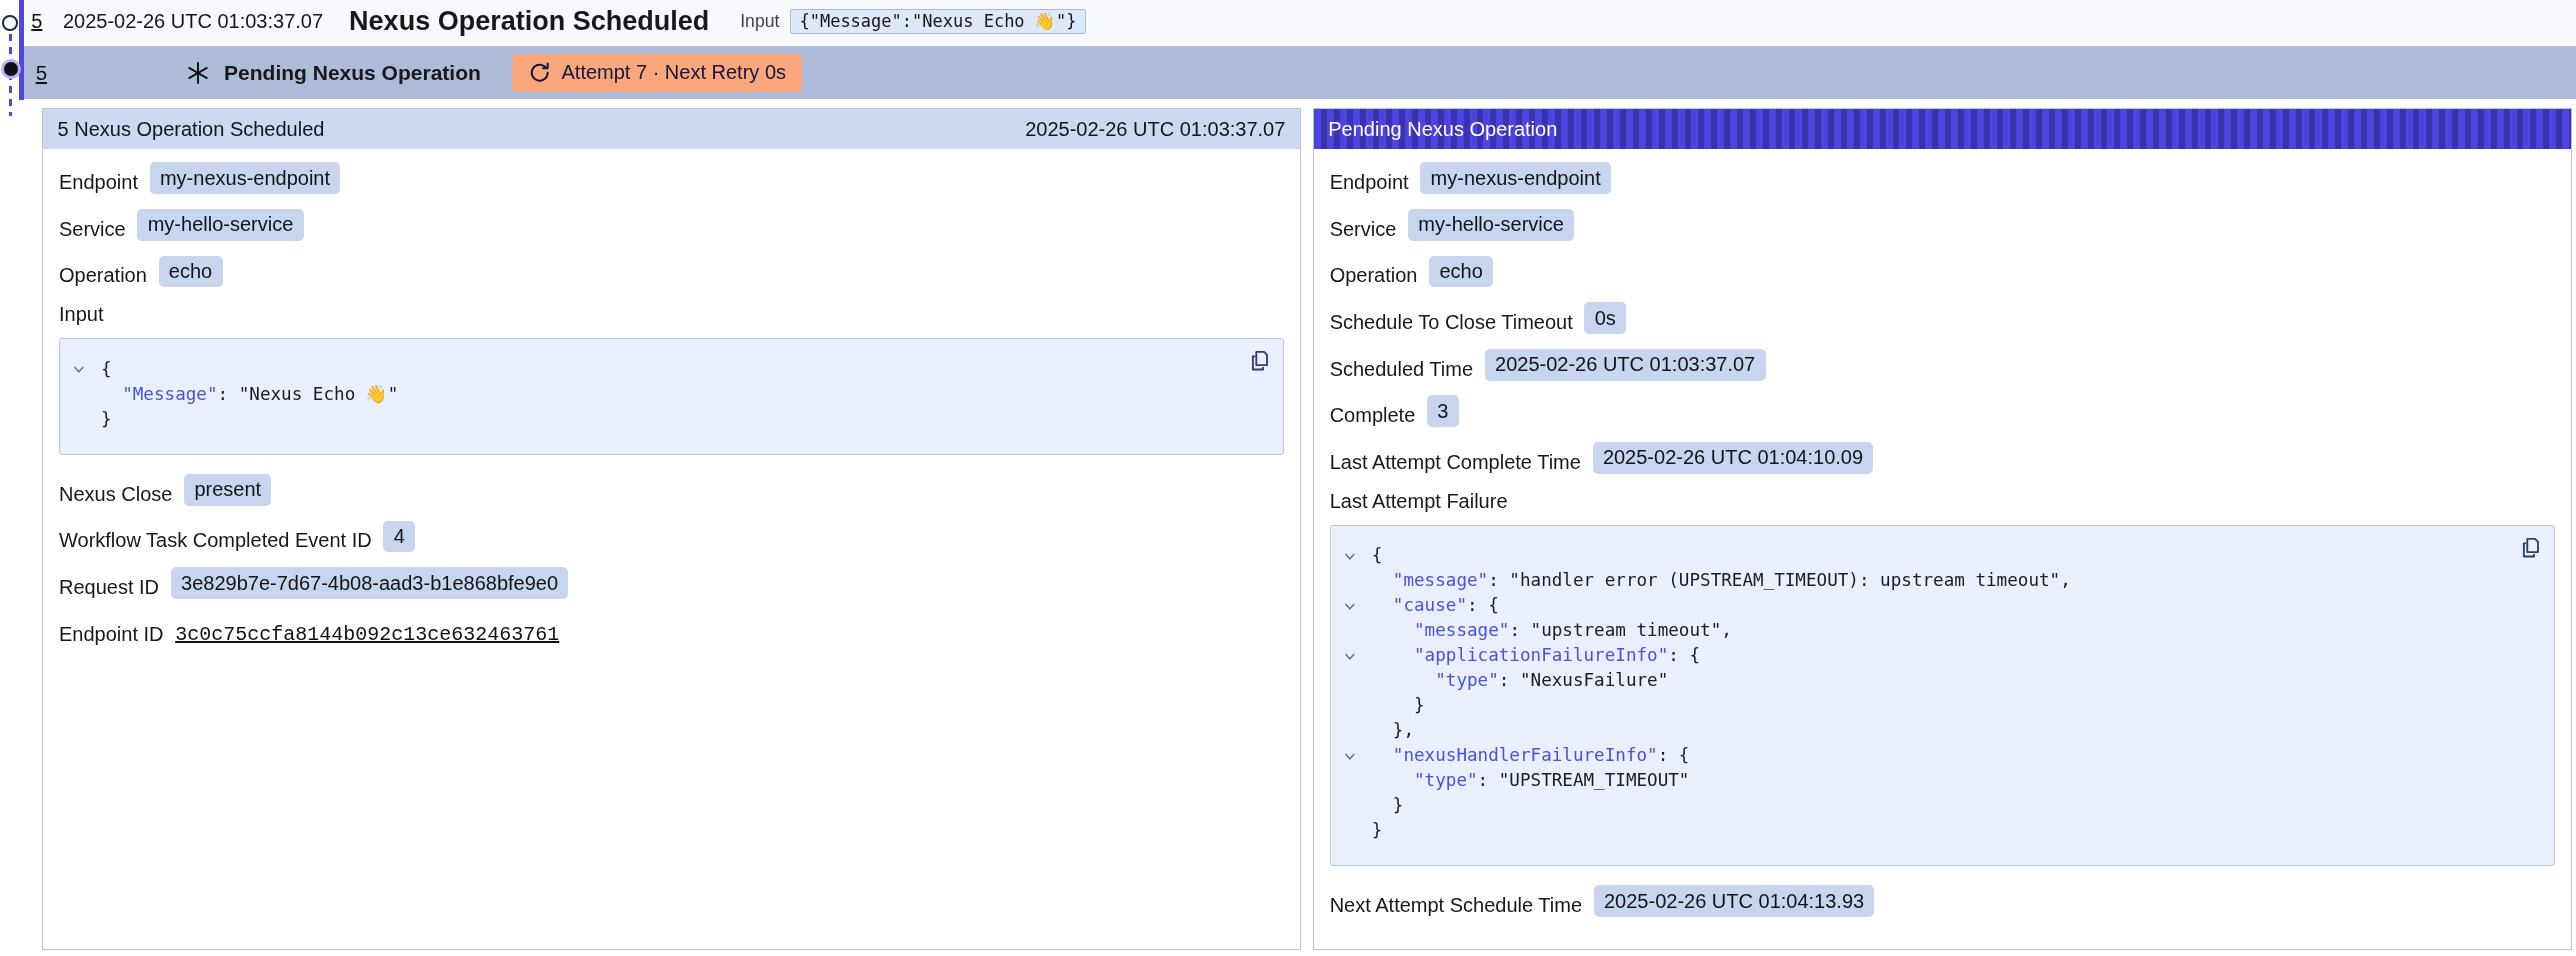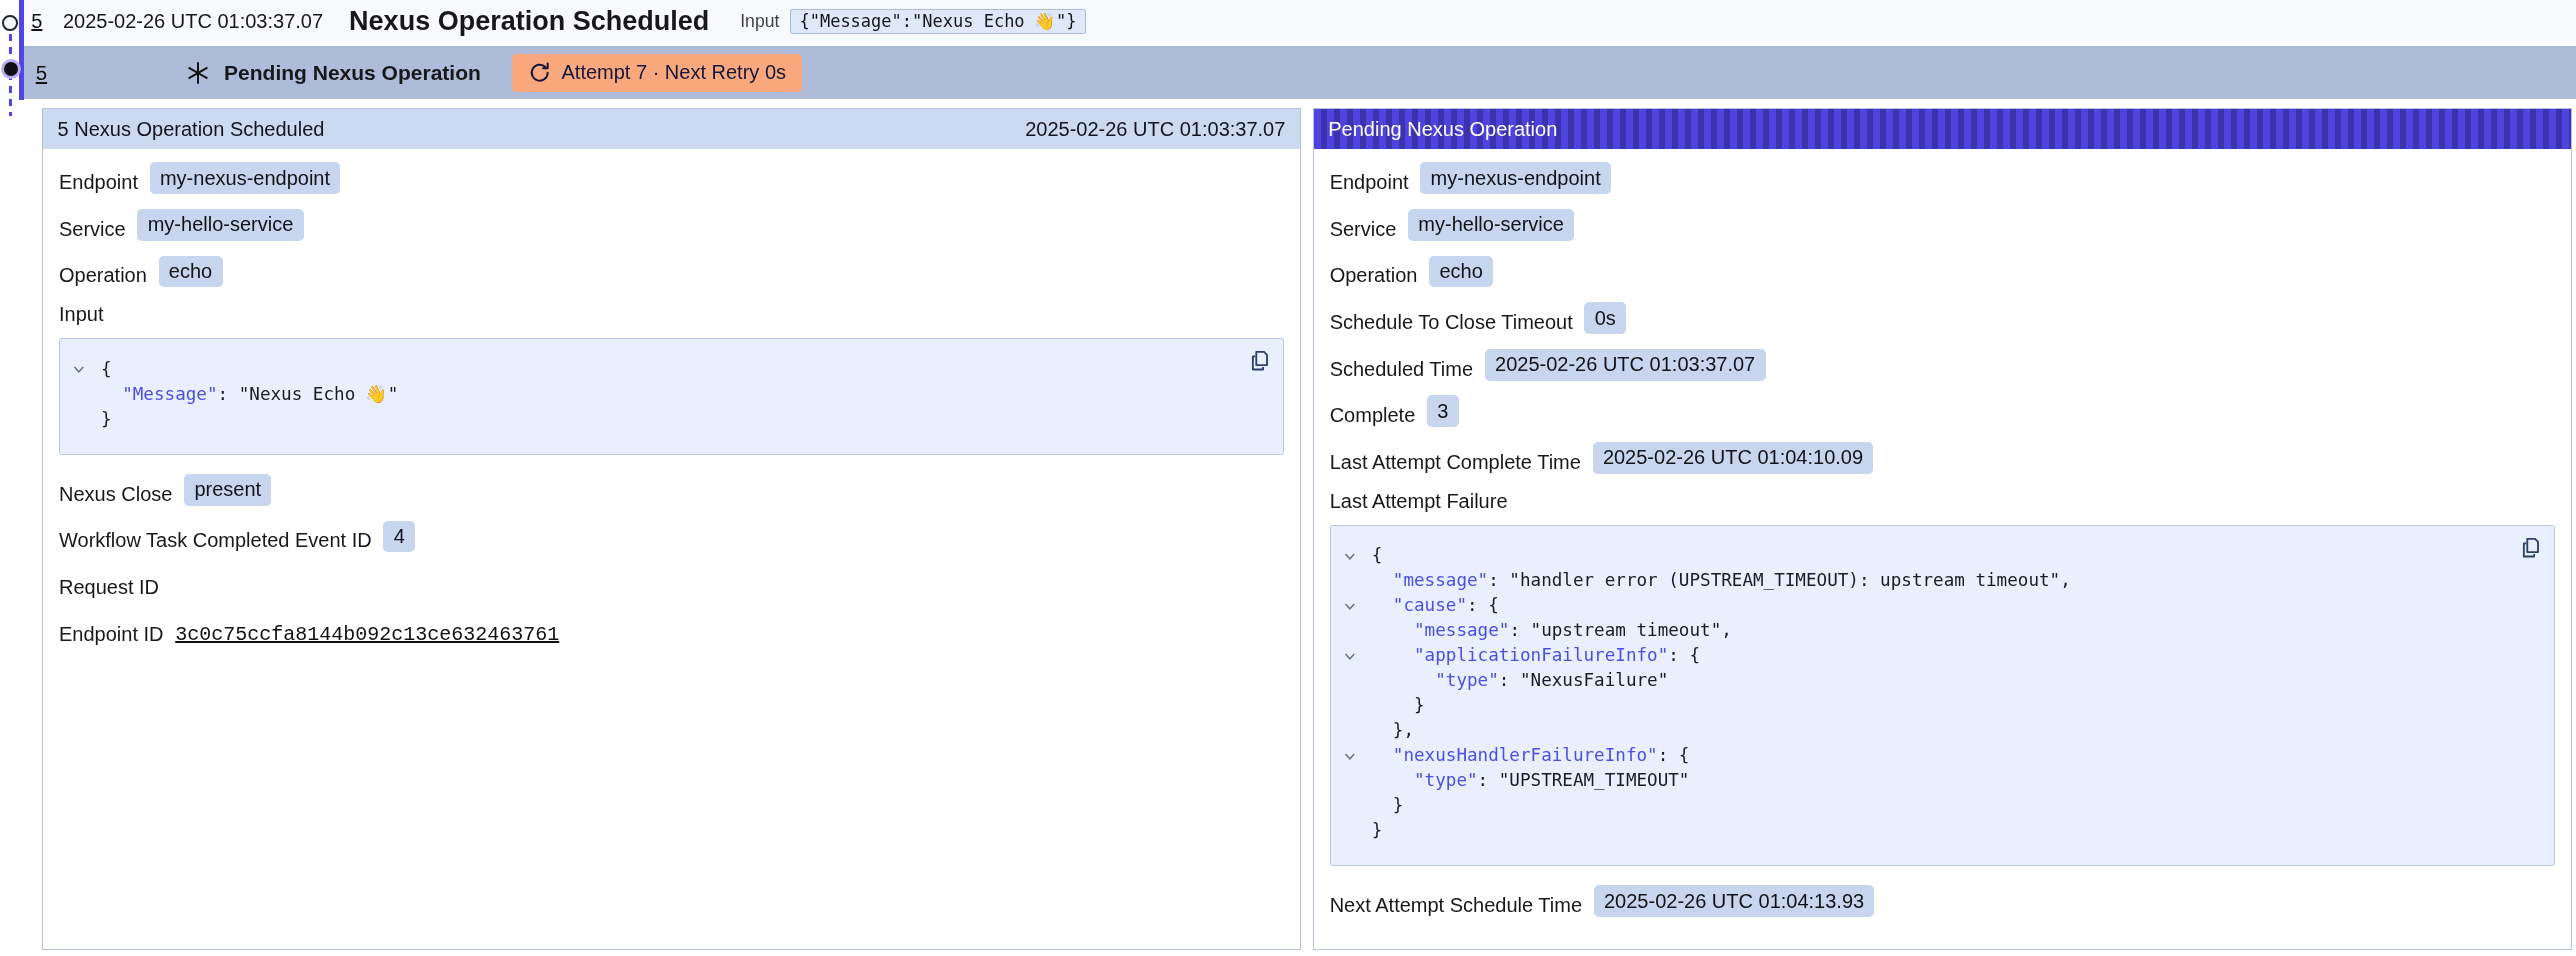--- a/index.html
+++ b/index.html
@@ -138,20 +138,21 @@
       <div class="field">
         <span class="lbl">Nexus Close</span>
         <span class="badge">present</span>
       </div>
       <div class="field">
         <span class="lbl">Workflow Task Completed Event ID</span>
         <span class="badge">4</span>
       </div>
       <div class="field">
         <span class="lbl">Request ID</span>
+        <span class="badge">3e829b7e-7d67-4b08-aad3-b1e868bfe9e0</span>
       </div>
       <div class="field">
         <span class="lbl">Endpoint ID</span>
         <span class="link-value">3c0c75ccfa8144b092c13ce632463761</span>
       </div>
     </div>
   </div>
 
   <div class="panel right">
     <div class="panel-header">

